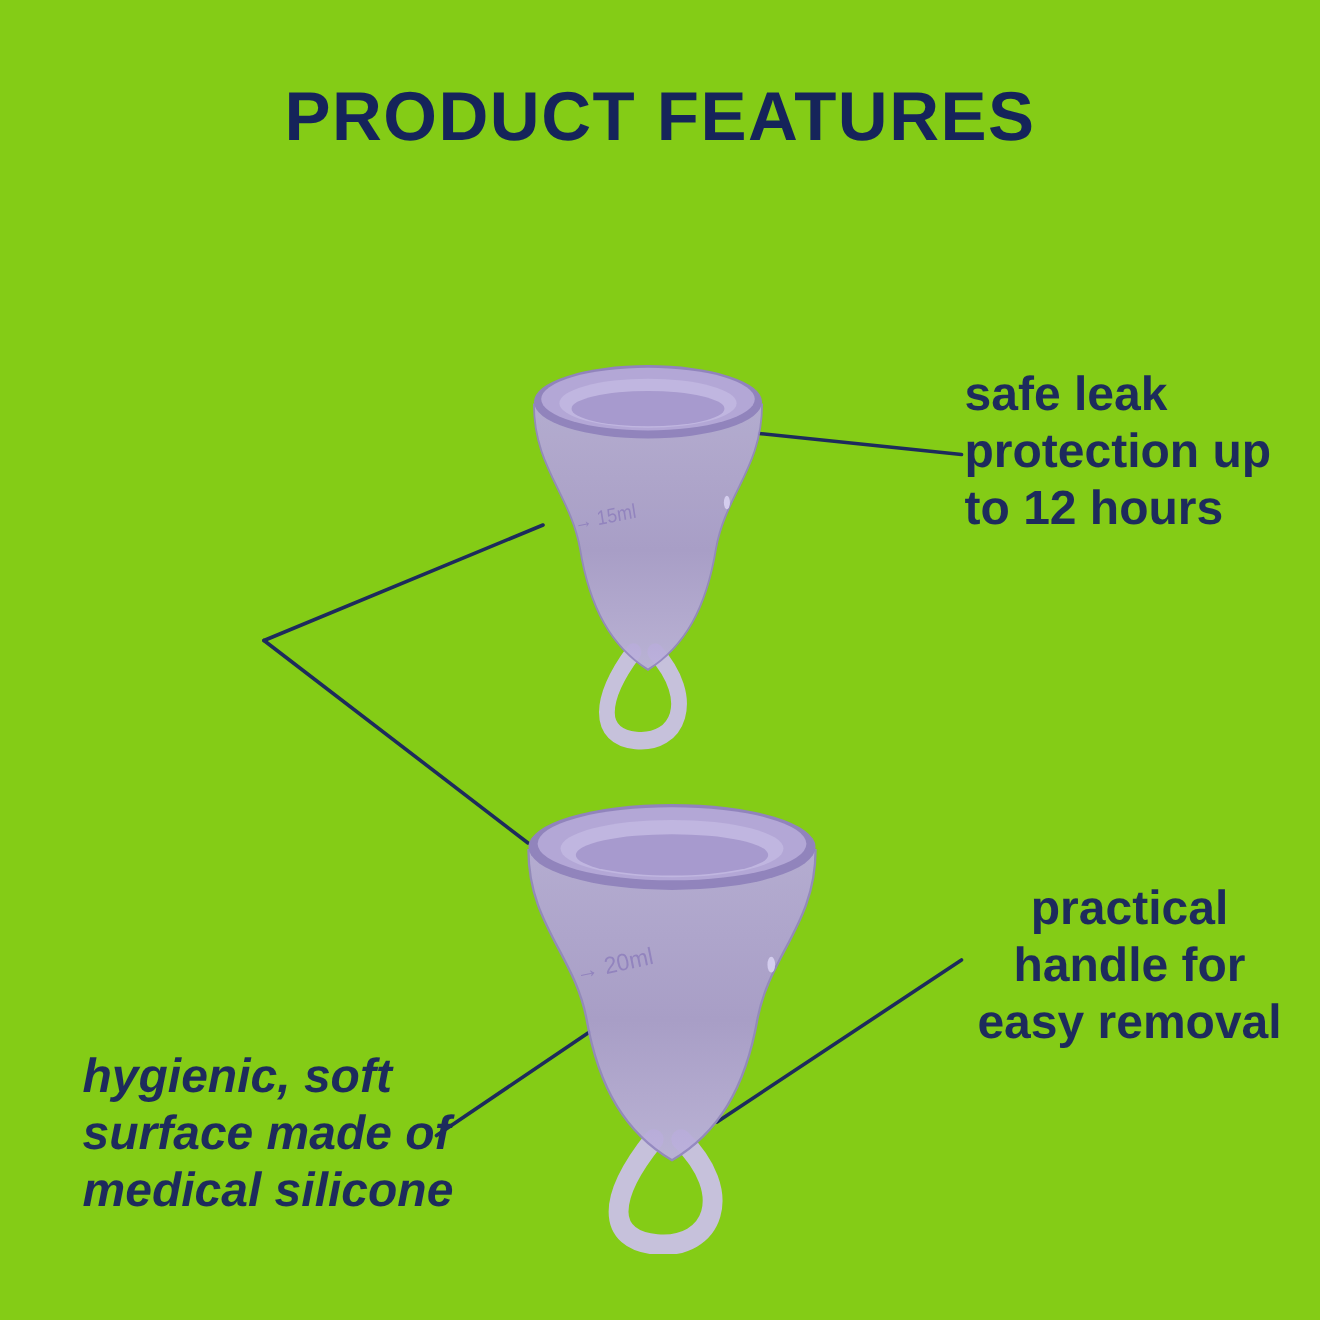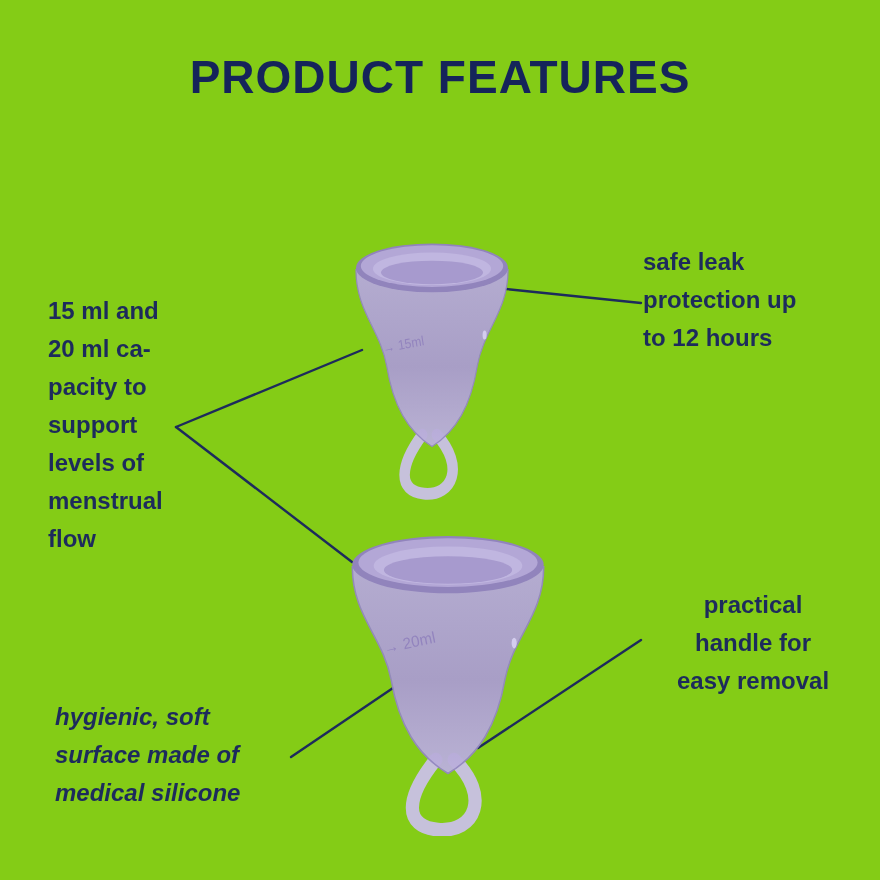--- a/index.html
+++ b/index.html
@@ -36,21 +36,21 @@
     pointer-events: none;
   }
   .lines line {
     stroke: #1d2b5c;
     stroke-width: 2.4;
     stroke-linecap: round;
   }
   .note {
     position: absolute;
     margin: 0;
-    font-size: 24px;
+    font-size: 32px;
     line-height: 38px;
     font-weight: 600;
     color: #1d2b5c;
     white-space: pre-line;
   }
   .capacity { left: 48px;  top: 292px; width: 180px; }
   .leak     { left: 643px; top: 243px; width: 220px; }
   .handle   { left: 643px; top: 586px; width: 220px; text-align: center; }
   .surface  { left: 55px;  top: 698px; width: 270px; font-style: italic; }
   .cup {
@@ -112,27 +112,20 @@
       <path d="M16 46 C 16 92, 46 112, 54 152 C 62 196, 80 224, 110 241 C 140 224, 158 196, 166 152 C 174 112, 204 92, 204 46 Z" fill="url(#bodyGrad2)" stroke="#9488c0" stroke-width="1.5" opacity="0.96"></path>
       <ellipse cx="110" cy="44" rx="94" ry="27" fill="#9184bc"></ellipse>
       <ellipse cx="110" cy="42" rx="88" ry="23" fill="#b3a7d6"></ellipse>
       <ellipse cx="110" cy="45" rx="73" ry="18" fill="#c0b6e0"></ellipse>
       <ellipse cx="110" cy="49" rx="63" ry="13" fill="#a79ace"></ellipse>
       <ellipse cx="175" cy="118" rx="2.5" ry="5" fill="#d4cdee"></ellipse>
       <text x="48" y="128" font-size="15" fill="#9081bd" opacity="0.9" transform="rotate(-12 48 128)" font-family="Liberation Sans, sans-serif">→ 20ml</text>
     </svg>
   </div>
 
-  <p class="note capacity">15 ml and
-20 ml ca-
-pacity to
-support
-levels of
-menstrual
-flow</p>
   <p class="note leak">safe leak
 protection up
 to 12 hours</p>
   <p class="note handle">practical
 handle for
 easy removal</p>
   <p class="note surface">hygienic, soft
 surface made of
 medical silicone</p>
 

